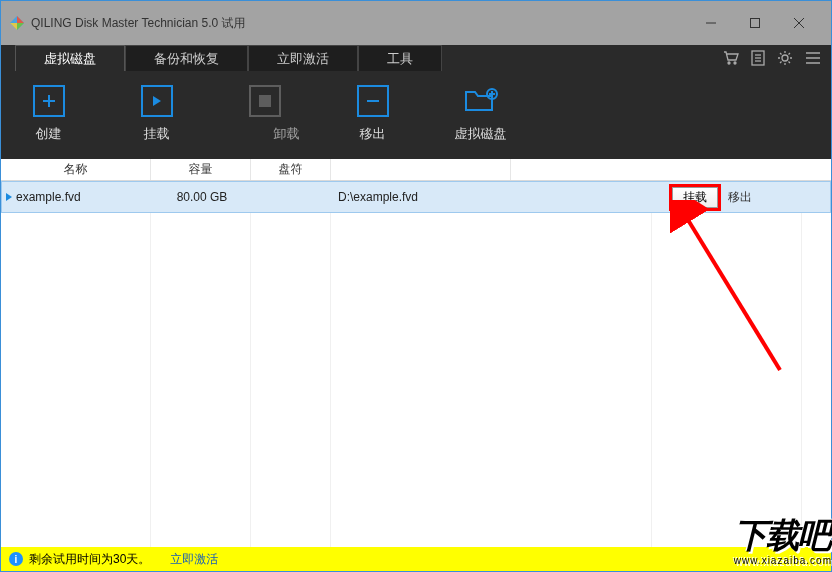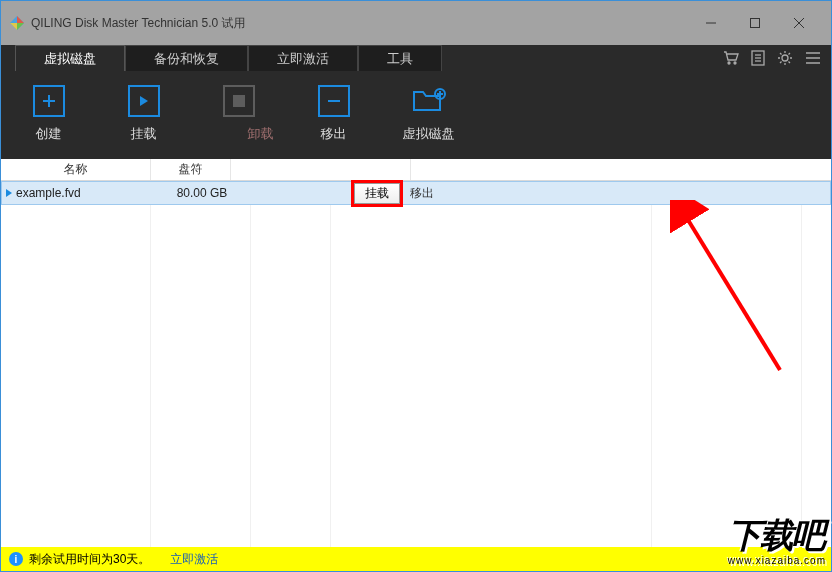--- a/index.html
+++ b/index.html
@@ -18,59 +18,59 @@
 
 .darkbar { background: #2a2a2a; }
 .tabs { display: flex; height: 26px; align-items: stretch; padding-left: 14px; }
 .tab { padding: 0 28px; display: flex; align-items: center; color: #ccc; font-size: 13px; border: 1px solid #444; border-bottom: none; background: #1e1e1e; margin-right: 0; cursor: pointer; }
 .tab.active { background: #2a2a2a; color: #fff; border-color: #555; }
 .tabs .spacer { flex: 1; }
 .tab-icons { display: flex; align-items: center; padding-right: 10px; gap: 12px; }
 .tab-icon { color: #aaa; cursor: pointer; display:flex; align-items:center; }
 
 
-.toolbar { background: #2a2a2a; display: flex; padding: 14px 4px 16px 0; }
+.toolbar { background: #2a2a2a; display: flex; padding: 14px 4px 16px 0; gap: 13px; }
 .tool { width: 95px; display: flex; flex-direction: column; align-items: center; gap: 8px; cursor: pointer; }
 .tool.disabled { opacity: .55; cursor: default; }
 .tool .ticon { width: 32px; height: 32px; border: 2px solid #1b8be0; display: flex; align-items: center; justify-content: center; }
 .tool.disabled .ticon { border-color: #888; }
 .tool .ticon-noborder { width: 36px; height: 32px; display:flex; align-items:center; justify-content:center; }
 .tool .tlabel { color: #ddd; font-size: 13px; }
-.tool.disabled .tlabel { color: #fca5a5; margin-left: 44px; }
+.tool.disabled .tlabel { color: #ffffff; margin-left: 44px; }
 
 
 .content { flex: 1; background: #fff; display: flex; flex-direction: column; overflow: hidden; }
 .table-head { display: flex; height: 22px; border-bottom: 1px solid #d9d9d9; background: #fff; font-size: 12px; color: #333; }
 .th { border-right: 1px solid #e6e6e6; display: flex; align-items: center; justify-content: center; }
 .col1 { width: 150px; }
 .col2 { width: 100px; }
 .col3 { width: 80px; text-align: center; }
 .col4 { flex: 1; }
 .col5 { width: 180px; }
 
-.row { display: flex; height: 24px; background: #d8e9f8; border: 1px solid #9ec9ee; font-size: 12px; color: #222; font-family: Consolas, monospace; align-items: center; }
+.row { display: flex; height: 32px; background: #d8e9f8; border: 1px solid #9ec9ee; font-size: 12px; color: #222; font-family: Consolas, monospace; align-items: center; }
 .row .cell { display: flex; align-items: center; }
 .row .c1 { width: 150px; padding-left: 4px; gap: 4px; }
 .row .c2 { width: 100px; justify-content: center; }
 .row .c3 { width: 80px; }
 .row .c4 { flex: 1; padding-left: 6px; }
 .row .c5 { width: 180px; display:flex; gap: 10px; align-items:center; padding-left: 22px; font-family: "Microsoft YaHei", sans-serif; }
 .row-btn { border: 1px solid #999; background: linear-gradient(#fff,#eee); font-size: 12px; padding: 1px 10px; cursor: pointer; font-family: "Microsoft YaHei", sans-serif; }
 .row-btn.hl { outline: 3px solid #ff0000; }
 .row-link { color: #333; cursor: pointer; }
 
 .grid-rest { flex: 1; background: repeating-linear-gradient(to right, transparent 0, transparent 149px, #f0f0f0 149px, #f0f0f0 150px, transparent 150px, transparent 249px, #f0f0f0 249px, #f0f0f0 250px, transparent 250px, transparent 329px, #f0f0f0 329px, #f0f0f0 330px, transparent 330px, transparent 650px, #f0f0f0 650px, #f0f0f0 651px); }
 
 
 .statusbar { height: 24px; background: #ffff00; display: flex; align-items: center; padding: 0 8px; font-size: 12px; gap: 6px; }
 .statusbar .info-icon { width:14px; height:14px; background:#1e90ff; border-radius:50%; color:#fff; font-size:10px; display:flex; align-items:center; justify-content:center; font-weight:bold; }
 .statusbar .activate { color: #1a5fb4; cursor: pointer; margin-left: 14px; }
 
 
-.watermark { position: absolute; right: 6px; bottom: 6px; color: #000; font-weight: 900; font-style: italic; font-size: 34px; letter-spacing: -2px; text-shadow: 2px 2px 0 #fff, -1px -1px 0 #fff; pointer-events:none; }
+.watermark { position: absolute; right: 0; bottom: 6px; color: #000; font-weight: 900; font-style: italic; font-size: 34px; letter-spacing: -2px; text-shadow: 2px 2px 0 #fff, -1px -1px 0 #fff; pointer-events:none; }
 .watermark .sub { display:block; font-size:10px; letter-spacing:1px; font-style:normal; font-weight:normal; margin-top:-4px; text-align:right; }
 
 
 .arrow { position: absolute; pointer-events: none; }
 
 
 .play { width:0; height:0; border-left: 8px solid #1b8be0; border-top:5px solid transparent; border-bottom:5px solid transparent; display:inline-block; }
 .play.small { border-left: 6px solid #1b8be0; border-top:4px solid transparent; border-bottom:4px solid transparent; }
 </style>
 </head>
@@ -197,31 +197,33 @@
             </svg>
           </div>
         <span class="tlabel">虚拟磁盘</span>
       </div>
     </div>
   </div>
 
   <div class="content">
     <div class="table-head">
       <div class="th col1">名称</div>
+      <div class="th col2">容量</div>
       <div class="th col3">盘符</div>
       <div class="th col5"></div>
     </div>
 
     <div class="row">
       <div class="cell c1">
         <span class="play small"></span>
         <span>example.fvd</span>
       </div>
       <div class="cell c2">80.00 GB</div>
       <div class="cell c3"></div>
+      <div class="cell c4">D:\example.fvd</div>
       <div class="cell c5">
         <button class="row-btn hl">挂载</button>
         <span class="row-link">移出</span>
       </div>
     </div>
 
     <div class="grid-rest"></div>
   </div>
 
   <div class="statusbar">

